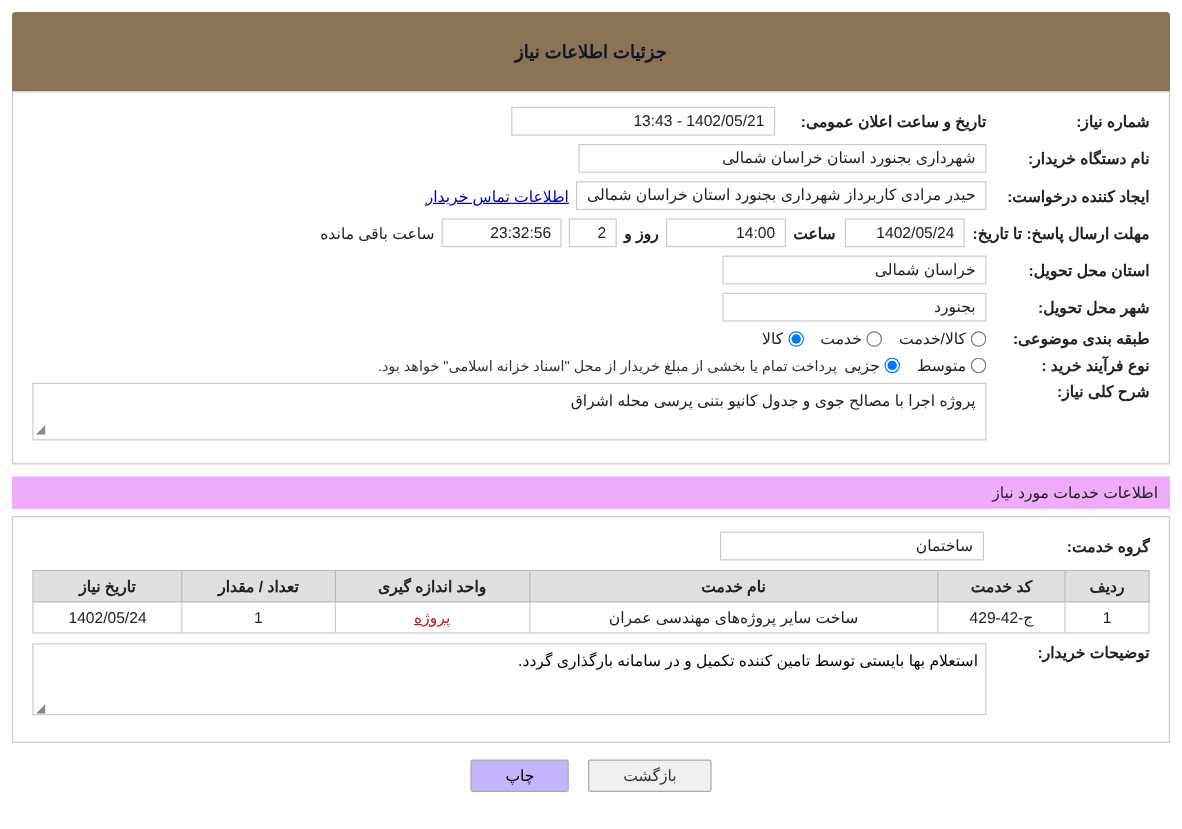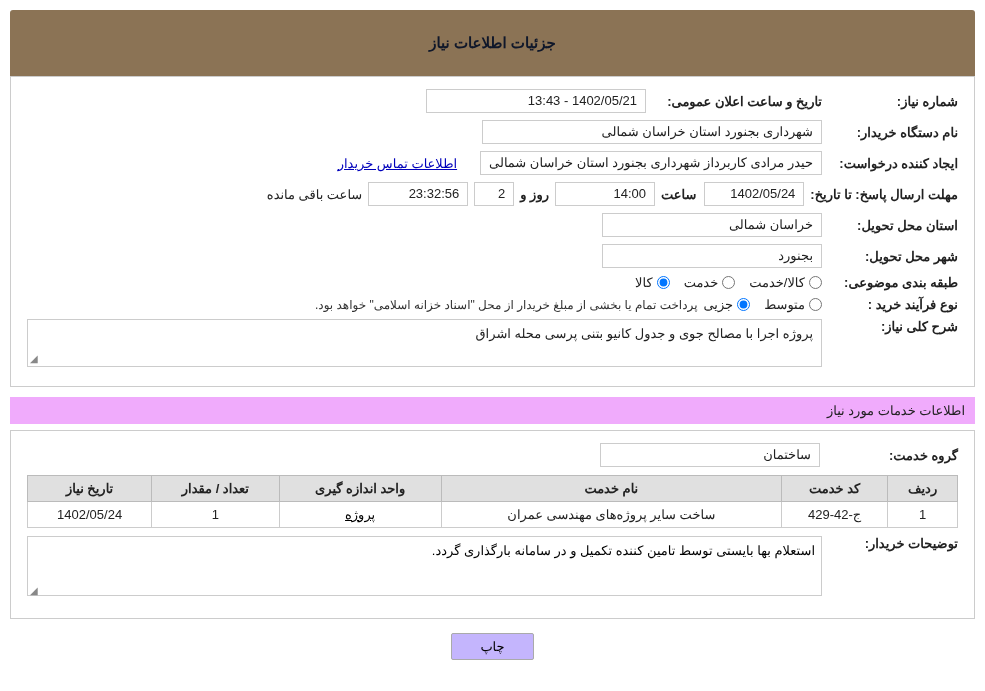--- a/index.html
+++ b/index.html
@@ -41,21 +41,20 @@
       border: 1px solid #ccc;
       background: #fff;
       padding: 3px 8px;
       min-height: 24px;
       min-width: 200px;
       display: inline-block;
       text-align: right;
     }
     .form-value.wide {
       min-width: 340px;
-      margin-left: 17px;
     }
     .form-value.medium {
       min-width: 220px;
     }
     .form-value.small {
       min-width: 100px;
     }
     .radio-group {
       display: flex;
       align-items: center;
@@ -273,34 +272,35 @@
           <th><span>واحد اندازه گیری</span></th>
           <th><span>تعداد / مقدار</span></th>
           <th><span>تاریخ نیاز</span></th>
         </tr>
       </thead>
       <tbody id="table-body">
       <tr>
             <td>1</td>
             <td>ج-42-429</td>
             <td>ساخت سایر پروژه‌های مهندسی عمران</td>
-            <td style="color: #000000; text-decoration: underline;">پروژه</td>
+            <td style="color: #b91c1c; text-decoration: underline;">پروژه</td>
             <td>1</td>
             <td>1402/05/24</td>
           </tr>
         </tbody>
     </table>
 
     <div class="row-flex" style="align-items:flex-start;">
       <span class="form-label">توضیحات خریدار:</span>
       <div style="flex:1; position:relative;">
         <textarea class="textarea-box" readonly="" style="">استعلام بها بایستی توسط تامین کننده تکمیل و در سامانه بارگذاری گردد.</textarea>
         <span style="position:absolute; bottom:3px; left:3px; font-size:10px; color:#888;">◢</span>
       </div>
     </div>
 
   </div>
 
   <div class="button-row">
+    <button class="btn btn-back">بازگشت</button>
     <button class="btn btn-print">چاپ</button>
   </div>
 
 </div>
 
 </body></html>

